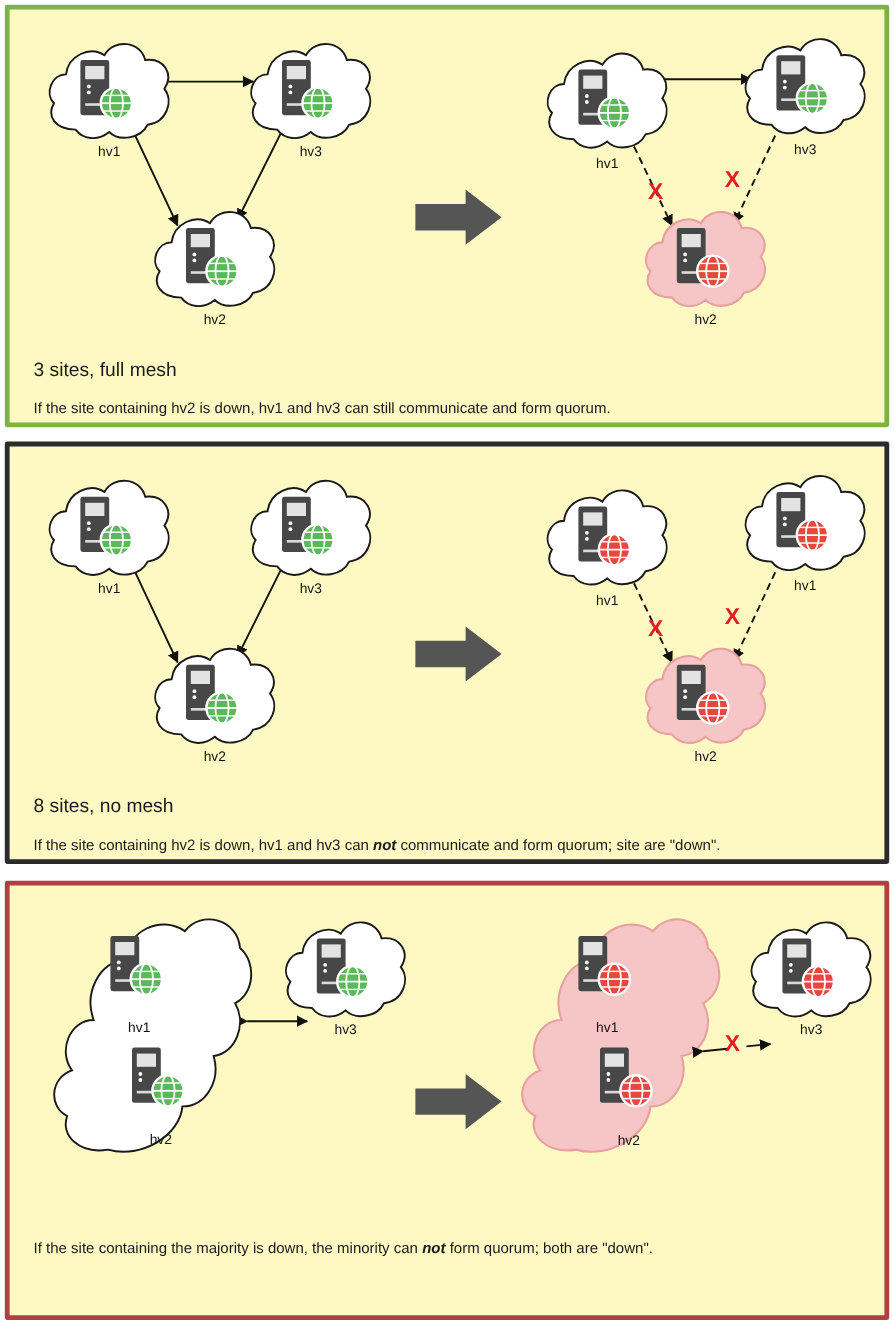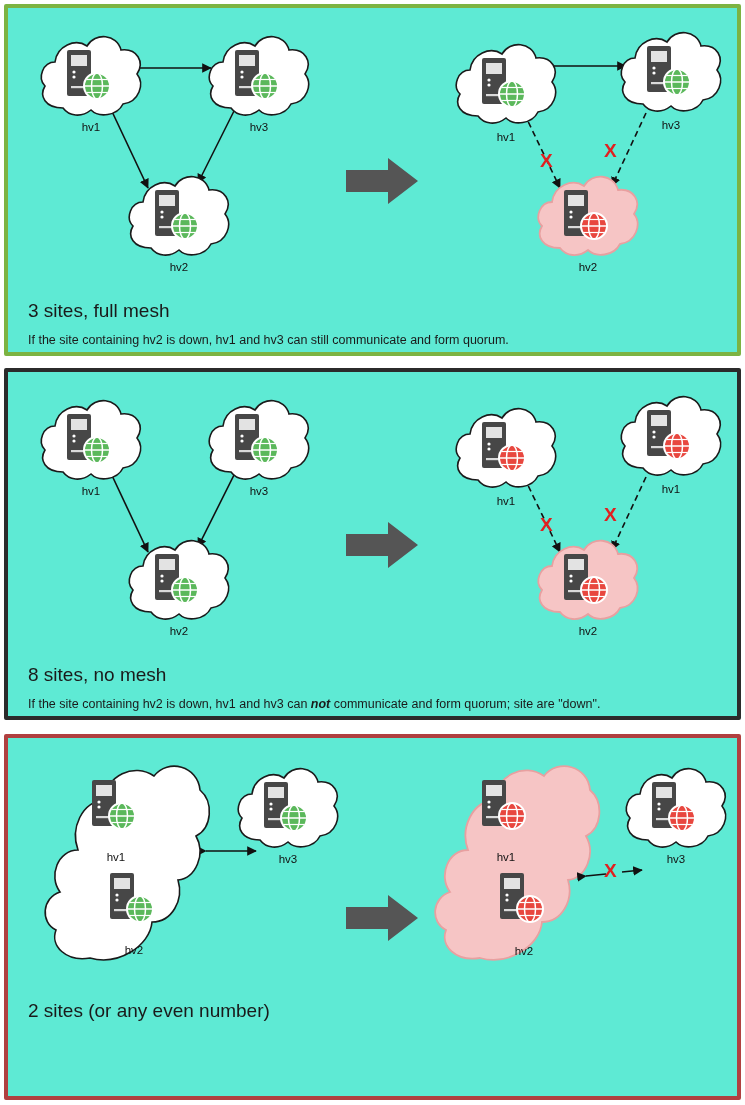--- a/index.html
+++ b/index.html
@@ -11,39 +11,39 @@
   #page {
     width: 745px; height: 1105px;
     position: relative;
     background: #ffffff;
     overflow: hidden;
   }
   .panel {
     position: absolute;
     left: 4px;
     width: 737px;
-    background: #5eead4;
+    background: #fef9c3;
     border: 4px solid #c2410c;
     border-radius: 2px;
   }
   .panel.p1 { top: 4px;   height: 352px; border-color: #7cb342; }
   .panel.p2 { top: 368px; height: 352px; border-color: #2b2b2b; }
   .panel.p3 { top: 734px; height: 366px; border-color: #b04040; }
 
   .stage {
     position: relative;
     height: 282px;
     width: 100%;
   }
   .panel.p3 .stage { height: 250px; }
 
   .caption-title {
     position: absolute;
     left: 20px;
-    font-size: 19px;
+    font-size: 16px;
     color: #1a1a1a;
     font-weight: normal;
     white-space: nowrap;
   }
   .caption-sub {
     position: absolute;
     left: 20px;
     font-size: 12.5px;
     color: #1a1a1a;
     white-space: nowrap;
@@ -566,16 +566,18 @@
       </div>
       <div class="node-label" style="left:668px; top:115px;">hv3</div>
 
       <svg class="linklayer">
         <line x1="578" y1="138" x2="598" y2="136" stroke="#111" stroke-width="1.6" marker-start="url(#ar)"></line>
         <line x1="614" y1="134" x2="634" y2="132" stroke="#111" stroke-width="1.6" marker-end="url(#ar)"></line>
       </svg>
       <div class="xmark" style="left:596px; top:122px;">X</div>
     </div>
 
-    <div class="caption-title" style="top:262px;">2 sites (or any even number)</div>
+    <div class="caption-sub" style="top:295px;">
+      <span>If the site containing the majority is down, the minority can </span><i>not</i><span> form quorum; both are "down".</span>
+    </div>
   </div>
 
 </div>
 
 </body></html>

